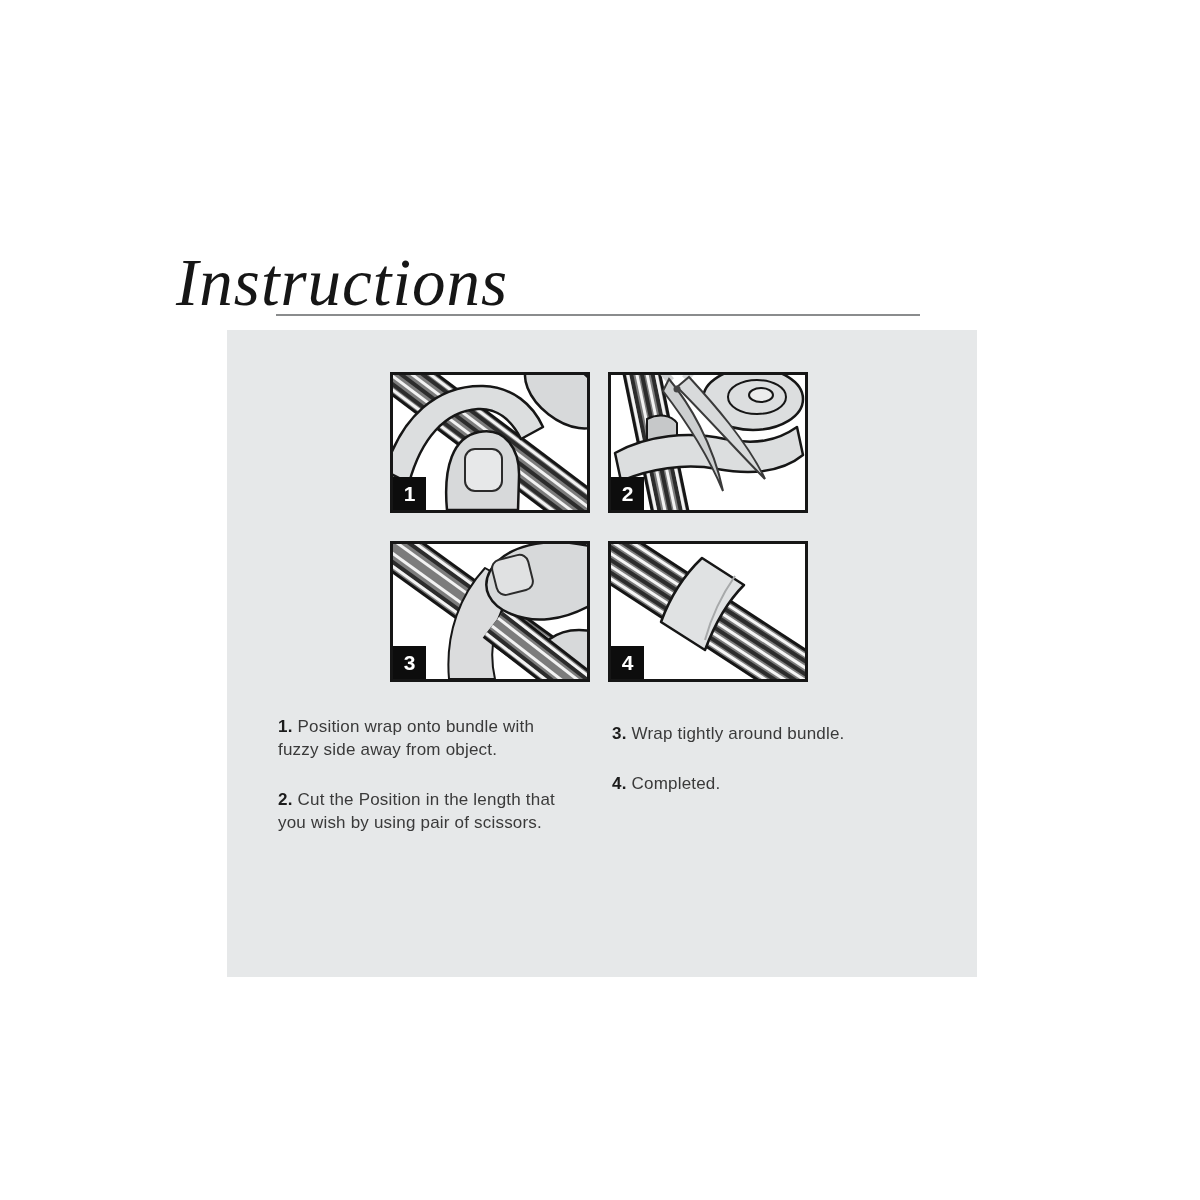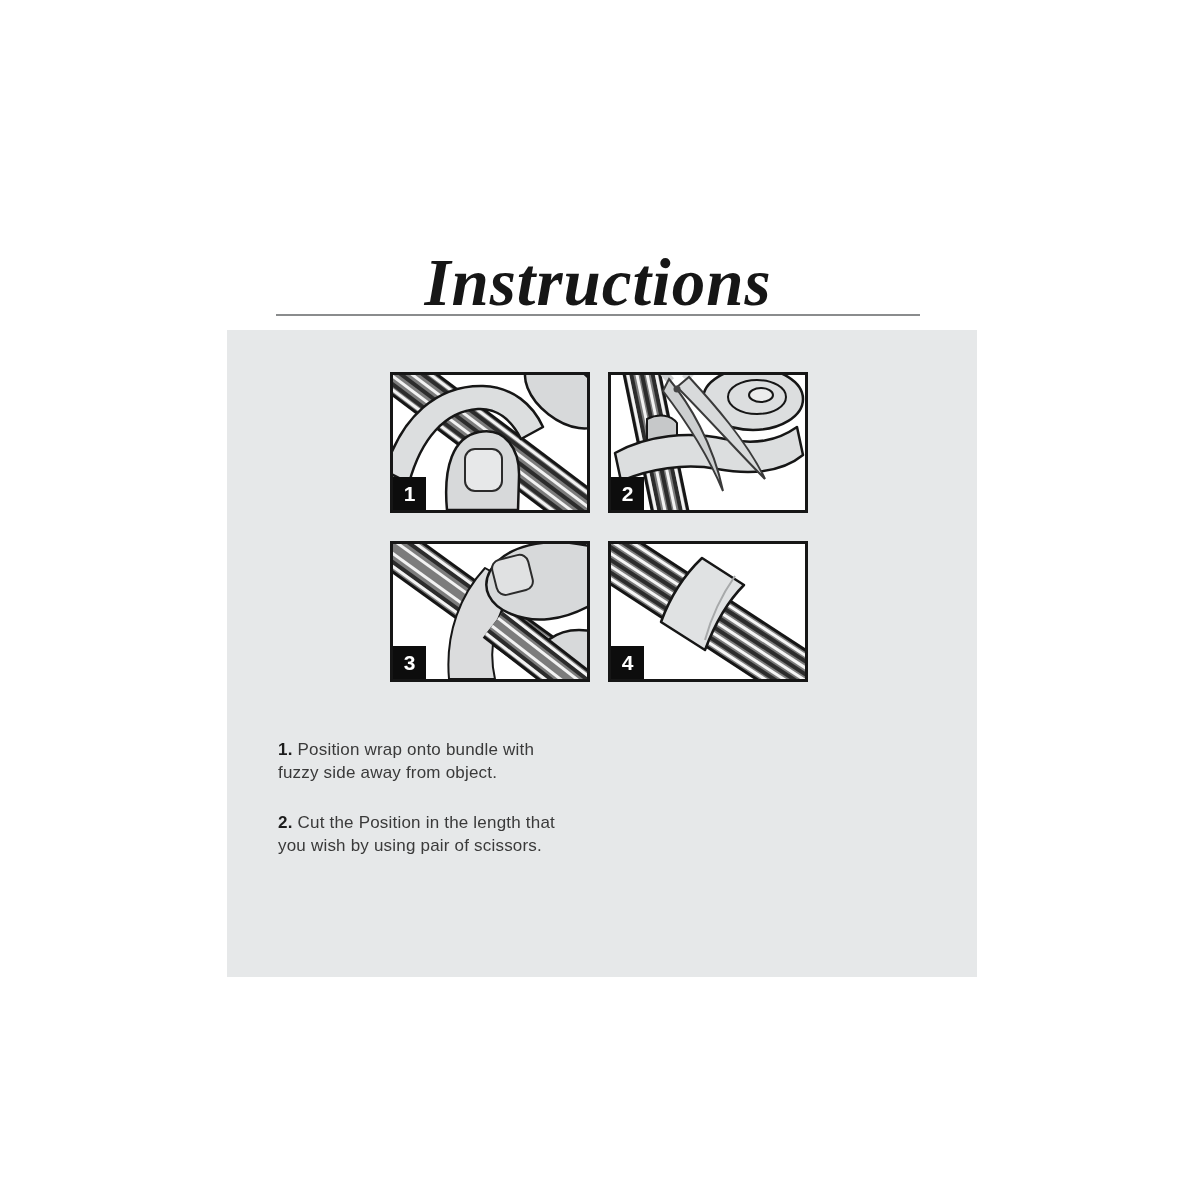--- a/index.html
+++ b/index.html
@@ -5,41 +5,41 @@
   :root{
     --panel-bg:#e6e8e9; --box-border:#161616; --badge-bg:#0d0d0d; --badge-text:#ffffff;
     --title-color:#161616; --text-color:#3a3a3a; --rule-color:#8a8c8d;
   }
   html,body{margin:0;padding:0;background:#ffffff;}
   .page{position:relative;width:1200px;height:1200px;background:#ffffff;overflow:hidden;
         font-family:"Liberation Sans",sans-serif;}
   
   .title-rule{position:absolute;left:276px;top:314px;width:644px;height:2px;
               background:var(--rule-color);}
-  .title{position:absolute;left:176px;top:249px;width:844px;margin:0;text-align:center;
-         font-family:"Liberation Serif","DejaVu Serif",serif;font-style:italic;font-weight:700;
+  .title{position:absolute;left:176px;top:249px;width:844px;margin:0;
+         font-family:"Liberation Serif","DejaVu Serif",serif;font-style:italic;font-weight:400;
          font-size:67px;line-height:67px;letter-spacing:1px;color:var(--title-color);}
   
   .panel{position:absolute;left:227px;top:330px;width:750px;height:647px;
          background:var(--panel-bg);}
   
   .fig{position:absolute;width:200px;height:141px;margin:0;background:#ffffff;
        border:3px solid var(--box-border);box-sizing:border-box;overflow:hidden;}
   .fig svg{position:absolute;left:0;top:0;width:100%;height:100%;display:block;}
   .fig1{left:163px;top:42px;}
   .fig2{left:381px;top:42px;}
   .fig3{left:163px;top:211px;}
   .fig4{left:381px;top:211px;}
   .badge{position:absolute;left:0;bottom:0;width:33px;height:33px;background:var(--badge-bg);
          color:var(--badge-text);font-weight:700;font-size:21px;line-height:33px;
          text-align:center;font-family:"Liberation Sans",sans-serif;}
   
   .steps{position:absolute;font-size:17px;line-height:23px;letter-spacing:0.2px;
          color:var(--text-color);}
-  .col1{left:51px;top:408px;width:296px;}
+  .col1{left:51px;top:385px;width:296px;}
   .col2{left:385px;top:392px;width:335px;}
   .step{margin:0 0 27px 0;}
   .step b{color:#1c1c1c;font-weight:700;}
 </style>
 </head>
 <body>
 
 <div class="page">
 
   <div class="title-rule"></div>
@@ -147,15 +147,19 @@
         <path d="M 91,14 C 70,34 58,56 50,78 L 94,106 C 103,82 116,58 133,41 Z" fill="#e0e2e3" stroke="#161616" stroke-width="2.5" stroke-linejoin="round"></path>
         <path d="M 124,32 C 110,52 100,74 94,96" fill="none" stroke="#a7a9aa" stroke-width="2"></path>
       </svg>
       <figcaption class="badge">4</figcaption>
     </figure>
 
     <div class="steps col1">
       <p class="step"><b>1.</b> <span>Position wrap onto bundle with fuzzy side away from object.</span></p>
       <p class="step"><b>2.</b> <span>Cut the Position in the length that you wish by using pair of scissors.</span></p>
     </div>
+    <div class="steps col2">
+      <p class="step"><b>3.</b> <span>Wrap tightly around bundle.</span></p>
+      <p class="step"><b>4.</b> <span>Completed.</span></p>
+    </div>
 
   </section>
 </div>
 
 </body></html>

